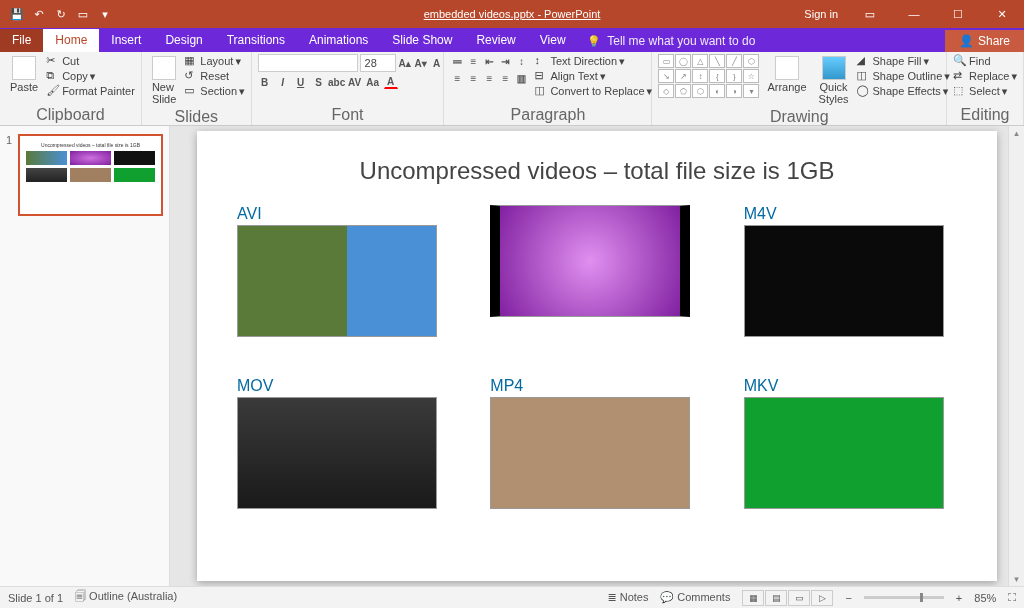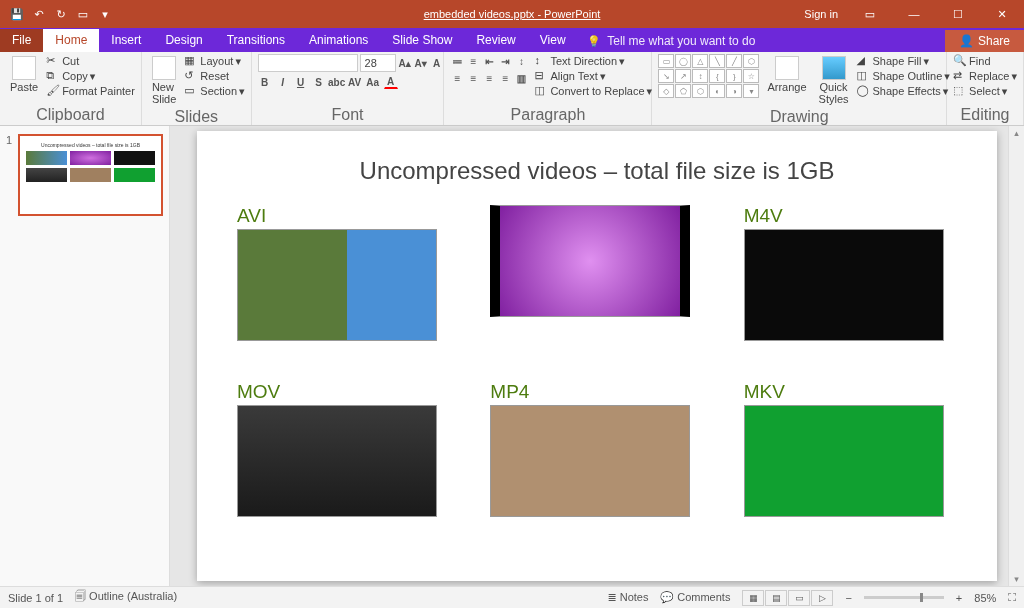--- a/index.html
+++ b/index.html
@@ -46,21 +46,21 @@
   .thumb-num { position:absolute; left:-12px; top:0; font-size:11px; color:#666; }
   .thumb-title { font-size:5px; text-align:center; color:#333; margin-bottom:3px; }
   .thumb-grid { display:grid; grid-template-columns: repeat(3,1fr); gap:3px; }
   .thumb-grid div { height:14px; }
 
   .slidearea { flex:1; display:flex; align-items:center; justify-content:center; position:relative; }
   .slide { background:#fff; width: 800px; height: 450px; box-shadow: 0 2px 8px rgba(0,0,0,.3); padding: 20px 40px; position:relative; }
   .slide h1 { font-size: 24px; font-weight:normal; color:#444; text-align:center; margin: 6px 0 20px; }
   .vidgrid { display:grid; grid-template-columns: repeat(3, 1fr); gap: 40px 40px; }
   .vid { }
-  .vid-label { font-size: 19px; color:#4d7c0f; margin-bottom:2px; }
+  .vid-label { font-size: 16px; color:#0369a1; margin-bottom:2px; }
   .vid-thumb { width: 200px; height: 112px; background:#555; border:1px solid #999; position:relative; overflow:hidden;}
   .vscroll { position:absolute; right:0; top:0; bottom:0; width:16px; background:#f0f0f0; border-left:1px solid #ddd; display:flex;flex-direction:column;align-items:center;justify-content:space-between;padding:2px 0;}
   .vscroll span{font-size:9px;color:#888;}
 
   
   .statusbar { position:absolute; bottom:0; left:0; right:0; height:22px; background:#f3f3f3; border-top:1px solid #ddd; display:flex; align-items:center; font-size:11px; color:#555; padding:0 8px; gap:12px; }
   .statusbar .spacer { flex:1; }
   .viewbtns { display:flex; gap:1px; }
   .viewbtns span { width:22px; height:16px; border:1px solid #ccc; display:inline-flex;align-items:center;justify-content:center;font-size:9px;}
   .zoomslider { width:80px; height:3px; background:#ccc; position:relative; }

